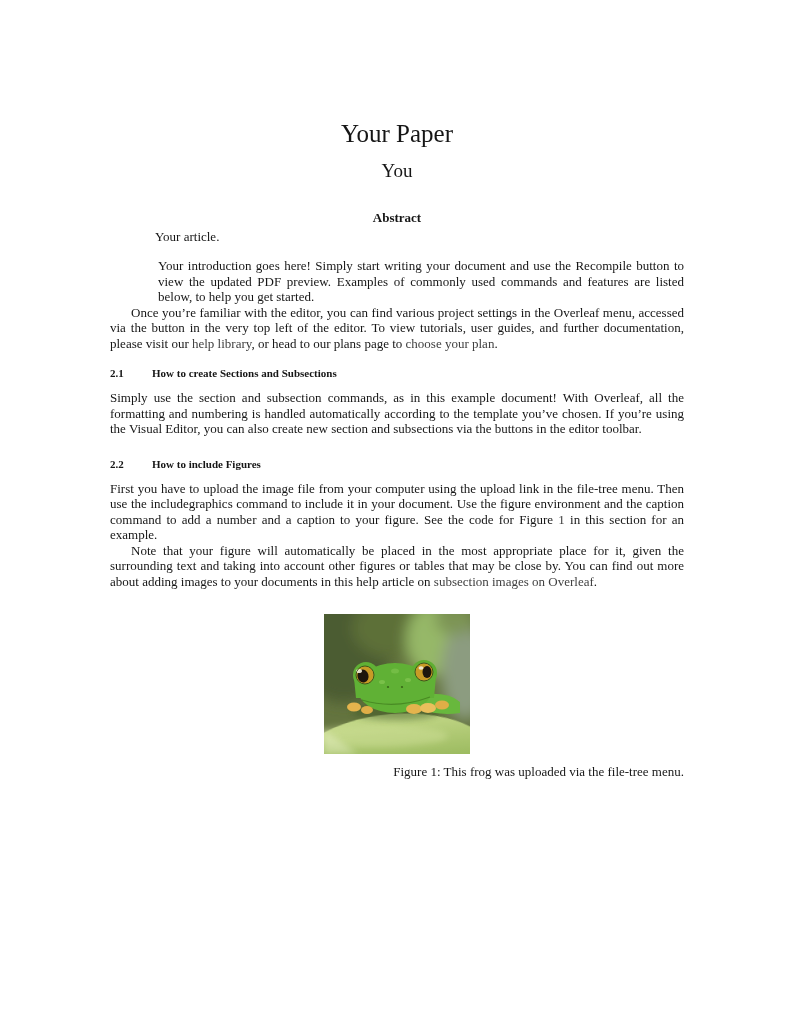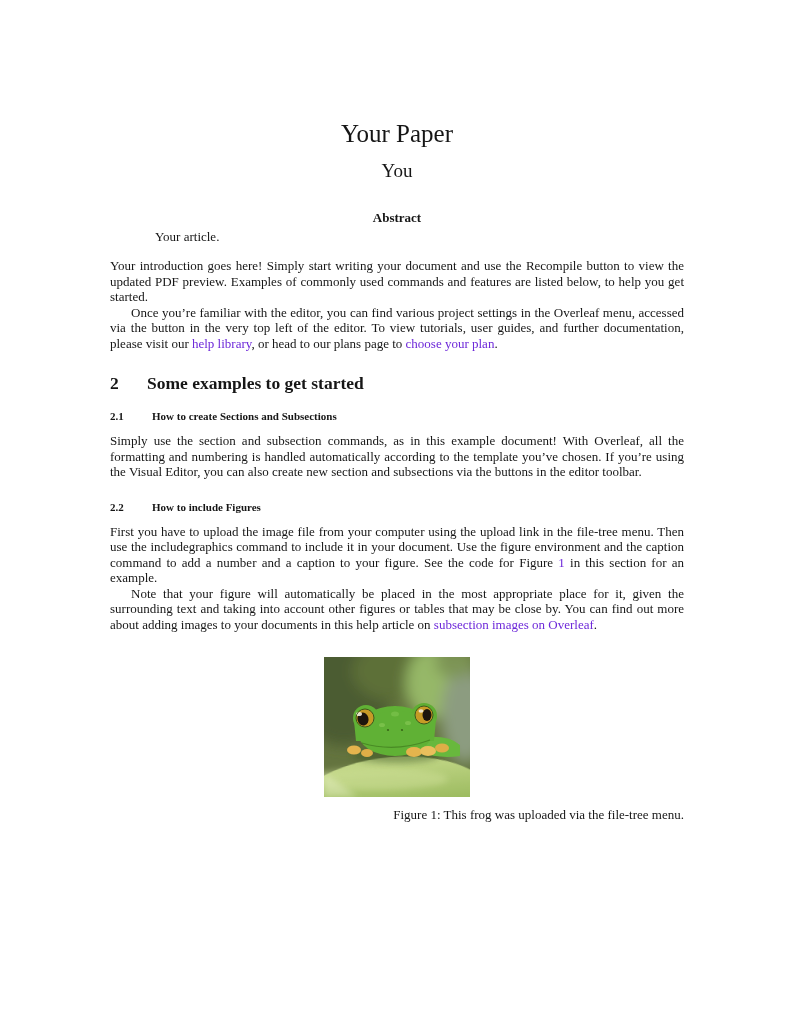--- a/index.html
+++ b/index.html
@@ -67,23 +67,23 @@
   h3.subsection .sec-num { display: inline-block; min-width: 42px; }
   h3.sub22 { margin-top: 18px; }
 
   p.body {
     font-size: 13px;
     line-height: 15.5px;
     text-align: justify;
     margin-top: 8px;
   }
   p.body.follow { margin-top: 0; text-indent: 21px; }
-  p.sec-first { margin-top: 13px; }
-
-  a.doc-link { color: #6d28d9; text-decoration: none; cursor: pointer; }
+  p.sec-first { margin-top: 13px; margin-left: 48px; }
+
+  a.doc-link { color: #404040; text-decoration: none; cursor: pointer; }
 
   .figure-block { margin-top: 25px; }
   .figure-image-wrap { width: 146px; height: 140px; margin: 0 auto; }
   .figure-image-wrap svg { display: block; }
   .figure-caption {
     font-size: 13px;
     line-height: 16px;
     text-align: right;
     margin-top: 10px;
   }
@@ -108,21 +108,20 @@
     <div class="author">You</div>
 
     <div class="abstract-heading">Abstract</div>
     <p class="abstract-body">Your article.</p>
 
 
     <p class="body sec-first">Your introduction goes here! Simply start writing your document and use the Recompile button to view the updated PDF preview. Examples of commonly used commands and features are listed below, to help you get started.</p>
 
     <p class="body follow"><span>Once you’re familiar with the editor, you can find various project settings in the Overleaf menu, accessed via the button in the very top left of the editor. To view tutorials, user guides, and further documentation, please visit our </span><a class="doc-link">help library</a><span>, or head to our plans page to </span><a class="doc-link">choose your plan</a><span>.</span></p>
 
-    <h2 class="section"><span class="sec-num">2</span><span>Some examples to get started</span></h2>
 
     <h3 class="subsection"><span class="sec-num">2.1</span><span>How to create Sections and Subsections</span></h3>
 
     <p class="body">Simply use the section and subsection commands, as in this example document! With Overleaf, all the formatting and numbering is handled automatically according to the template you’ve chosen. If you’re using the Visual Editor, you can also create new section and subsections via the buttons in the editor toolbar.</p>
 
     <h3 class="subsection sub22"><span class="sec-num">2.2</span><span>How to include Figures</span></h3>
 
     <p class="body"><span>First you have to upload the image file from your computer using the upload link in the file-tree menu. Then use the includegraphics command to include it in your document. Use the figure environment and the caption command to add a number and a caption to your figure. See the code for Figure </span><a class="doc-link">1</a><span> in this section for an example.</span></p>
 
     <p class="body follow"><span>Note that your figure will automatically be placed in the most appropriate place for it, given the surrounding text and taking into account other figures or tables that may be close by. You can find out more about adding images to your documents in this help article on </span><a class="doc-link">subsection images on Overleaf</a><span>.</span></p>

